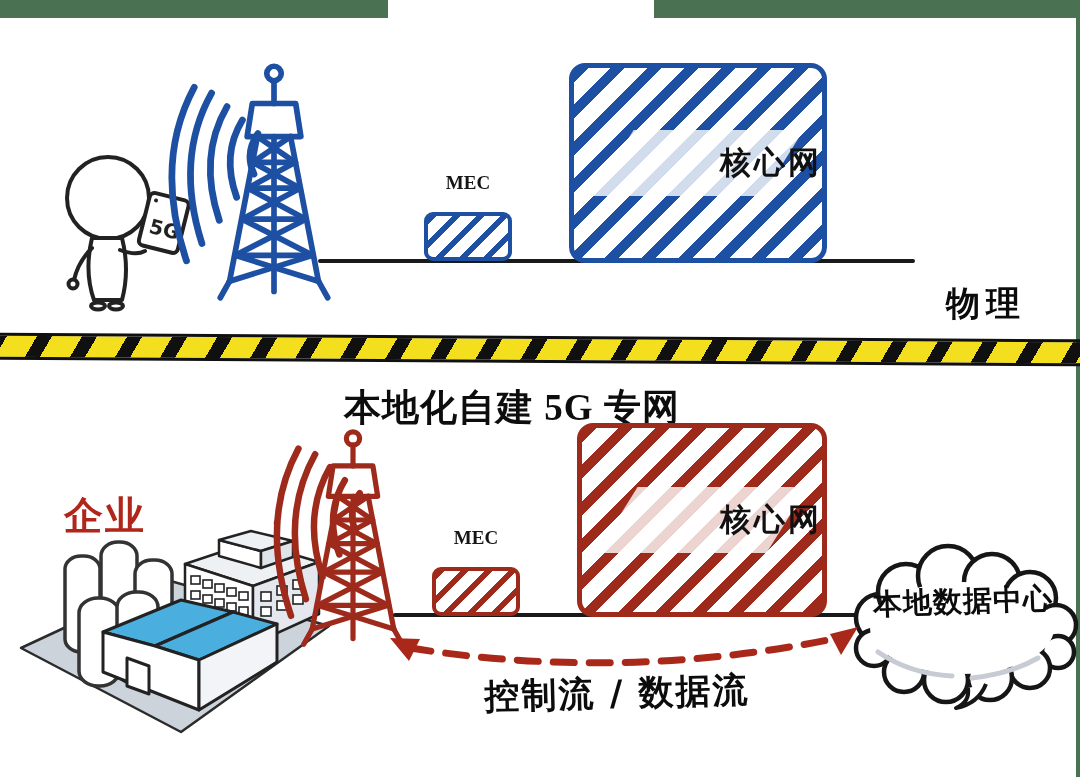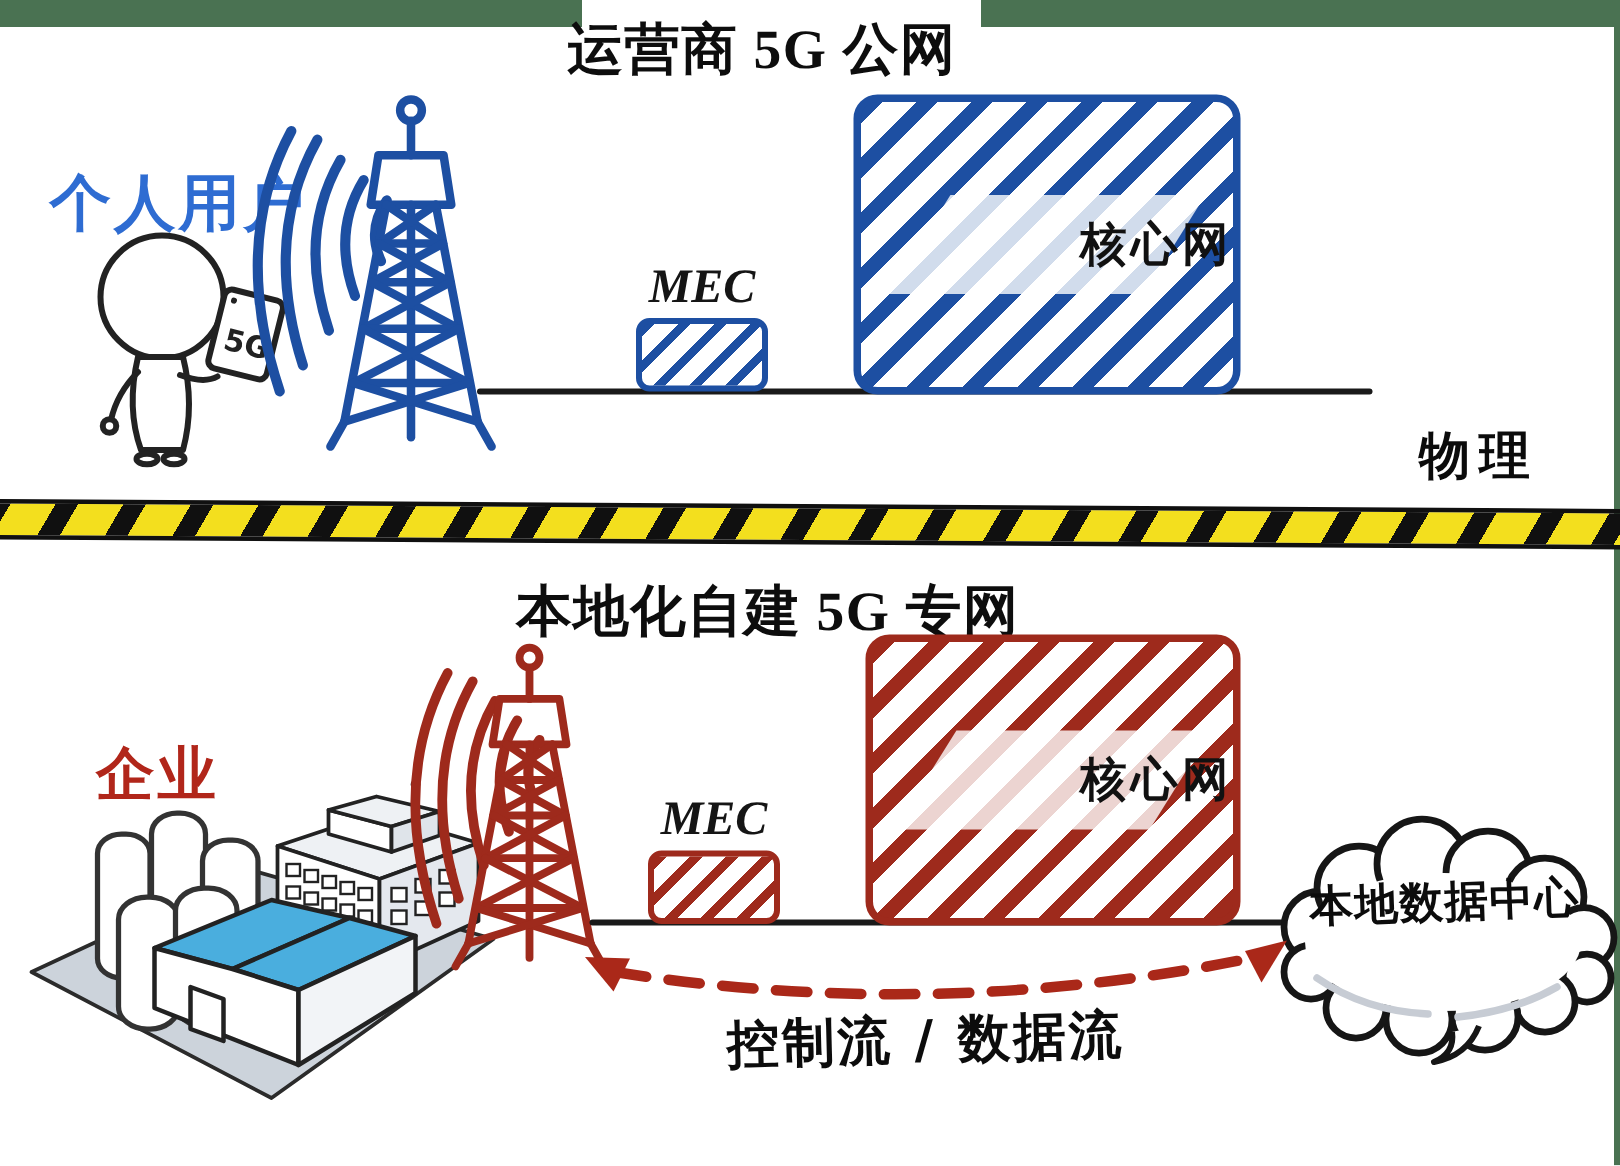--- a/index.html
+++ b/index.html
@@ -52,21 +52,21 @@
             background-image:repeating-linear-gradient(135deg,currentColor 0 10px,transparent 10px 26px);}
   .core-blue{left:569px;top:63px;width:258px;height:200px;border-color:var(--blue);color:var(--blue);}
   .core-red{left:577px;top:423px;width:250px;height:194px;border-color:var(--red);color:var(--red);}
   .core-label-bg{left:50%;top:50%;width:170px;height:66px;background:rgba(255,255,255,.8);
                  transform:translate(-50%,-50%) skewX(-32deg);}
   .core-label{left:0;top:50%;width:100%;transform:translateY(-50%);text-align:right;
               font-family:"Liberation Serif","DejaVu Serif",serif;font-weight:600;
               font-size:31px;letter-spacing:3px;color:#111;}
 
   
-  .mec-label{font-family:"Liberation Serif","DejaVu Serif",serif;font-weight:600;font-size:32px;color:#151515;font-style:italic;}
+  .mec-label{font-family:"Liberation Serif","DejaVu Serif",serif;font-weight:600;font-size:19px;color:#151515;}
   .mec-label-top{left:424px;top:172px;width:88px;text-align:center;}
   .mec-label-bottom{left:432px;top:527px;width:88px;text-align:center;}
 
   .cloud-label{left:868px;top:582px;width:190px;text-align:center;font-size:29px;
                letter-spacing:1px;color:#0c0c0c;transform:rotate(-2deg);}
   .flow-label{left:462px;top:670px;width:310px;text-align:center;font-size:35px;
               letter-spacing:2px;color:#0c0c0c;transform:rotate(-1.5deg);}
 
   svg{display:block;overflow:visible;}
   .tower-blue{color:var(--blue);}
@@ -112,23 +112,21 @@
         <path d="M68,8 Q30,76 58,164"></path>
         <path d="M50,2 Q8,80 42,182"></path>
       </g>
     </defs>
   </svg>
 
   <div class="abs green-top"></div>
   <div class="abs green-right"></div>
   <div class="abs title-gap"></div>
 
-  <div class="abs sec-title title-top">运营商 5G 公网</div>
-
-  <div class="abs hand user-label">个人用户</div>
+
 
   <svg class="abs" style="left:52px;top:150px;" width="150" height="162" viewBox="0 0 150 162">
     <g fill="#fff" stroke="#222" stroke-width="4" stroke-linecap="round" stroke-linejoin="round">
       <circle cx="56" cy="48" r="41"></circle>
       <path d="M40,88 Q32,122 42,150 L70,150 Q78,120 70,88 Z"></path>
       <path d="M40,98 Q26,112 22,130" fill="none"></path>
       <circle cx="21" cy="134" r="4.5"></circle>
       <path d="M68,100 Q84,106 93,101" fill="none"></path>
       <ellipse cx="46" cy="156" rx="7" ry="3.5"></ellipse>
       <ellipse cx="64" cy="156" rx="7" ry="3.5"></ellipse>

